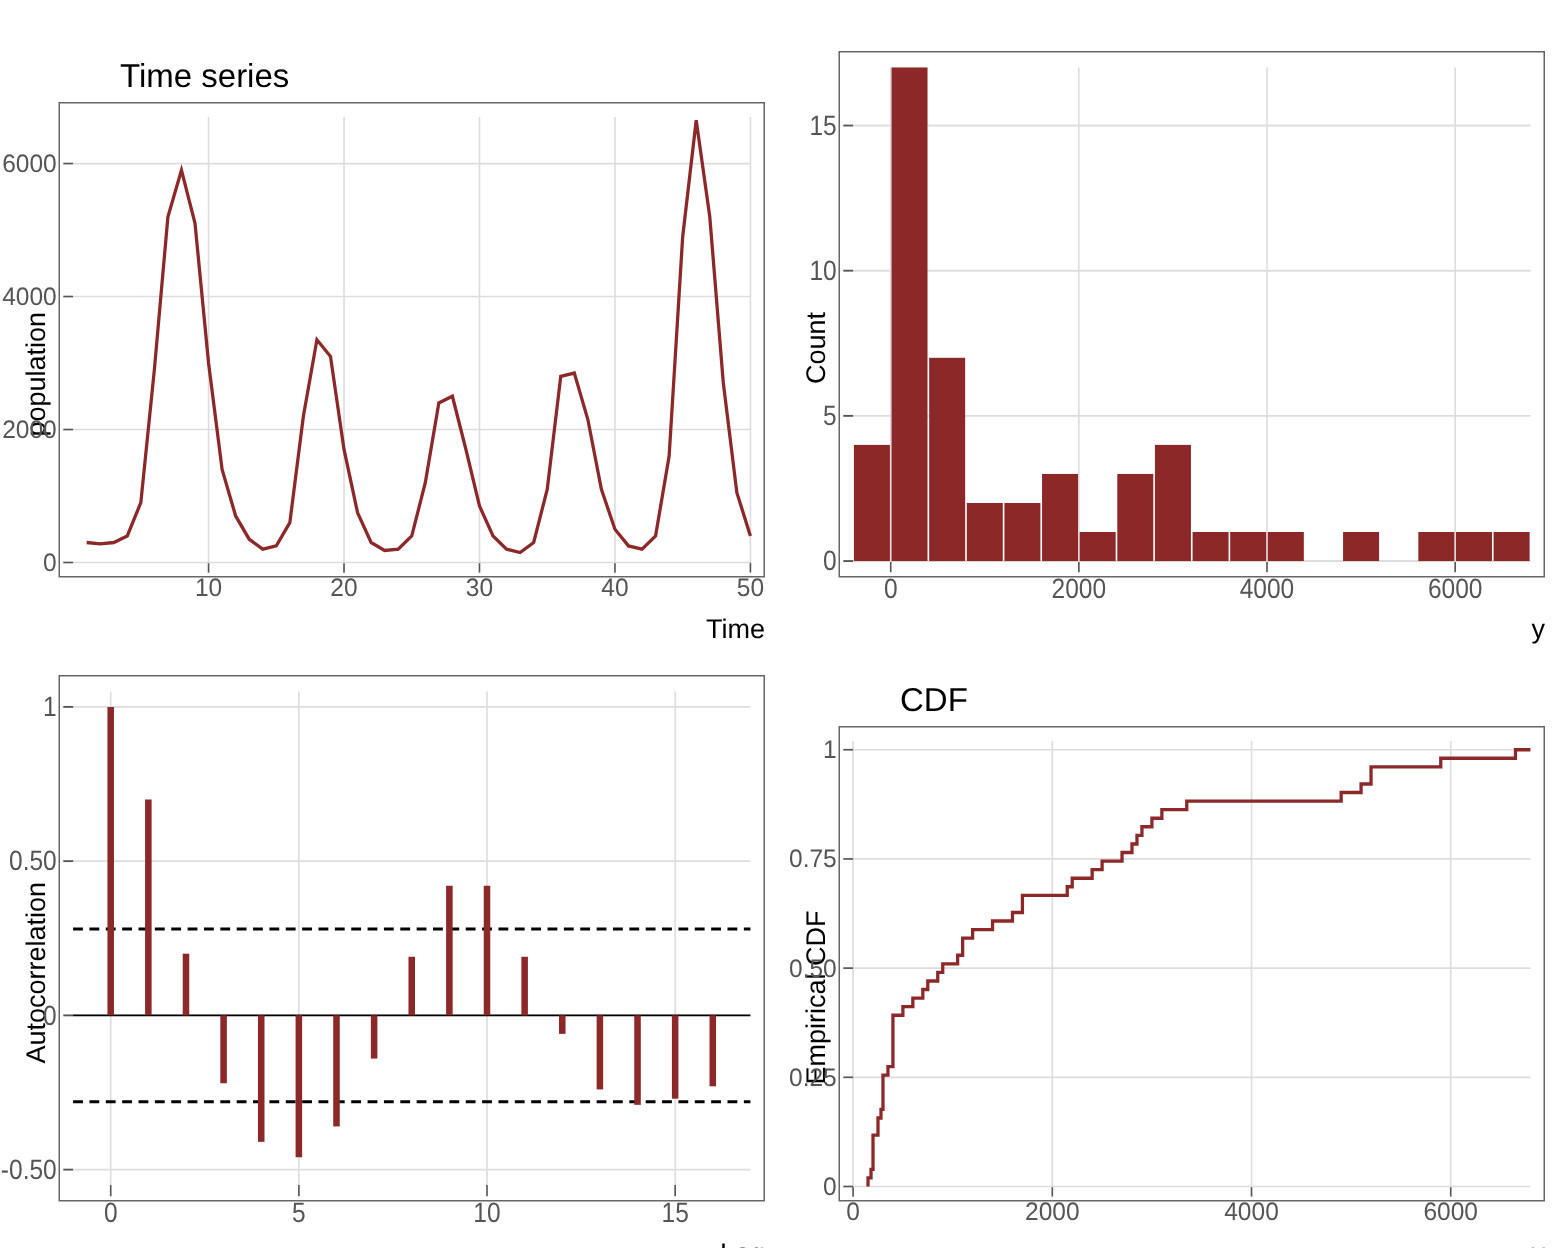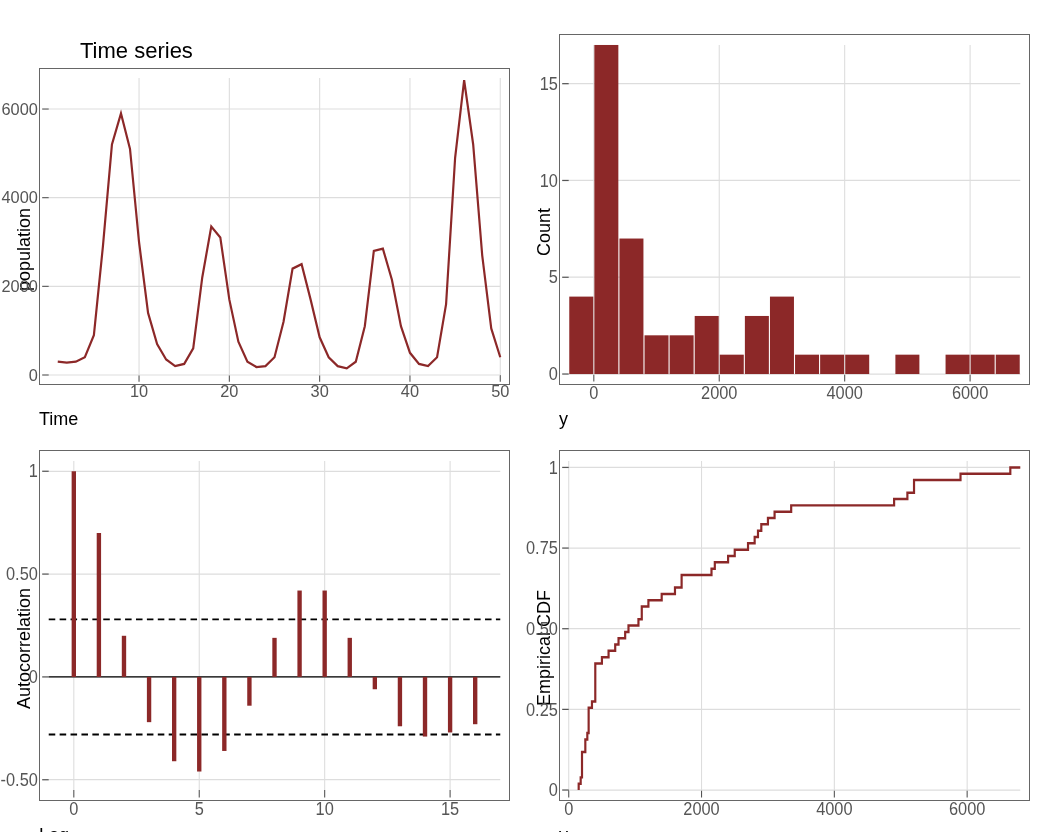--- a/index.html
+++ b/index.html
@@ -55,21 +55,21 @@
     border: 1px solid #666;
   }
   svg.plot {
     position: absolute;
     inset: 0;
     width: 100%;
     height: 100%;
     overflow: visible;
   }
   .xlab {
-    text-align: left;
+    text-align: right;
     font-size: 18px;
     padding-top: 24px;
   }
   .axis-tick-label {
     font-size: 15px;
     fill: #555;
   }
   .axis-tick {
     stroke: #555;
     stroke-width: 1;
@@ -251,20 +251,21 @@
               <line x1="376" x2="376" y1="181.25" y2="225.8" class="acf-bar"></line>
               <line x1="399" x2="399" y1="181.25" y2="219.2" class="acf-bar"></line>
             </svg>
         </div>
         <div class="xlab">Lag</div>
       </div>
     </div>
   </div>
 
   <div class="panel">
+    <div class="chart-title">CDF</div>
     <div class="plot-wrap">
       <div class="ylab">Empirical CDF</div>
       <div class="plot-col">
         <div class="plot-area">
           <svg class="plot" id="plot3" viewBox="0 0 430 280" preserveAspectRatio="none">
               <line x1="8" x2="8" y1="8" y2="272" class="grid-line"></line>
               <line x1="8" x2="8" y1="272" y2="278" class="axis-tick"></line>
               <text x="8" y="292" text-anchor="middle" class="axis-tick-label">0</text>
               <line x1="129.76470588235293" x2="129.76470588235293" y1="8" y2="272" class="grid-line"></line>
               <line x1="129.76470588235293" x2="129.76470588235293" y1="272" y2="278" class="axis-tick"></line>

